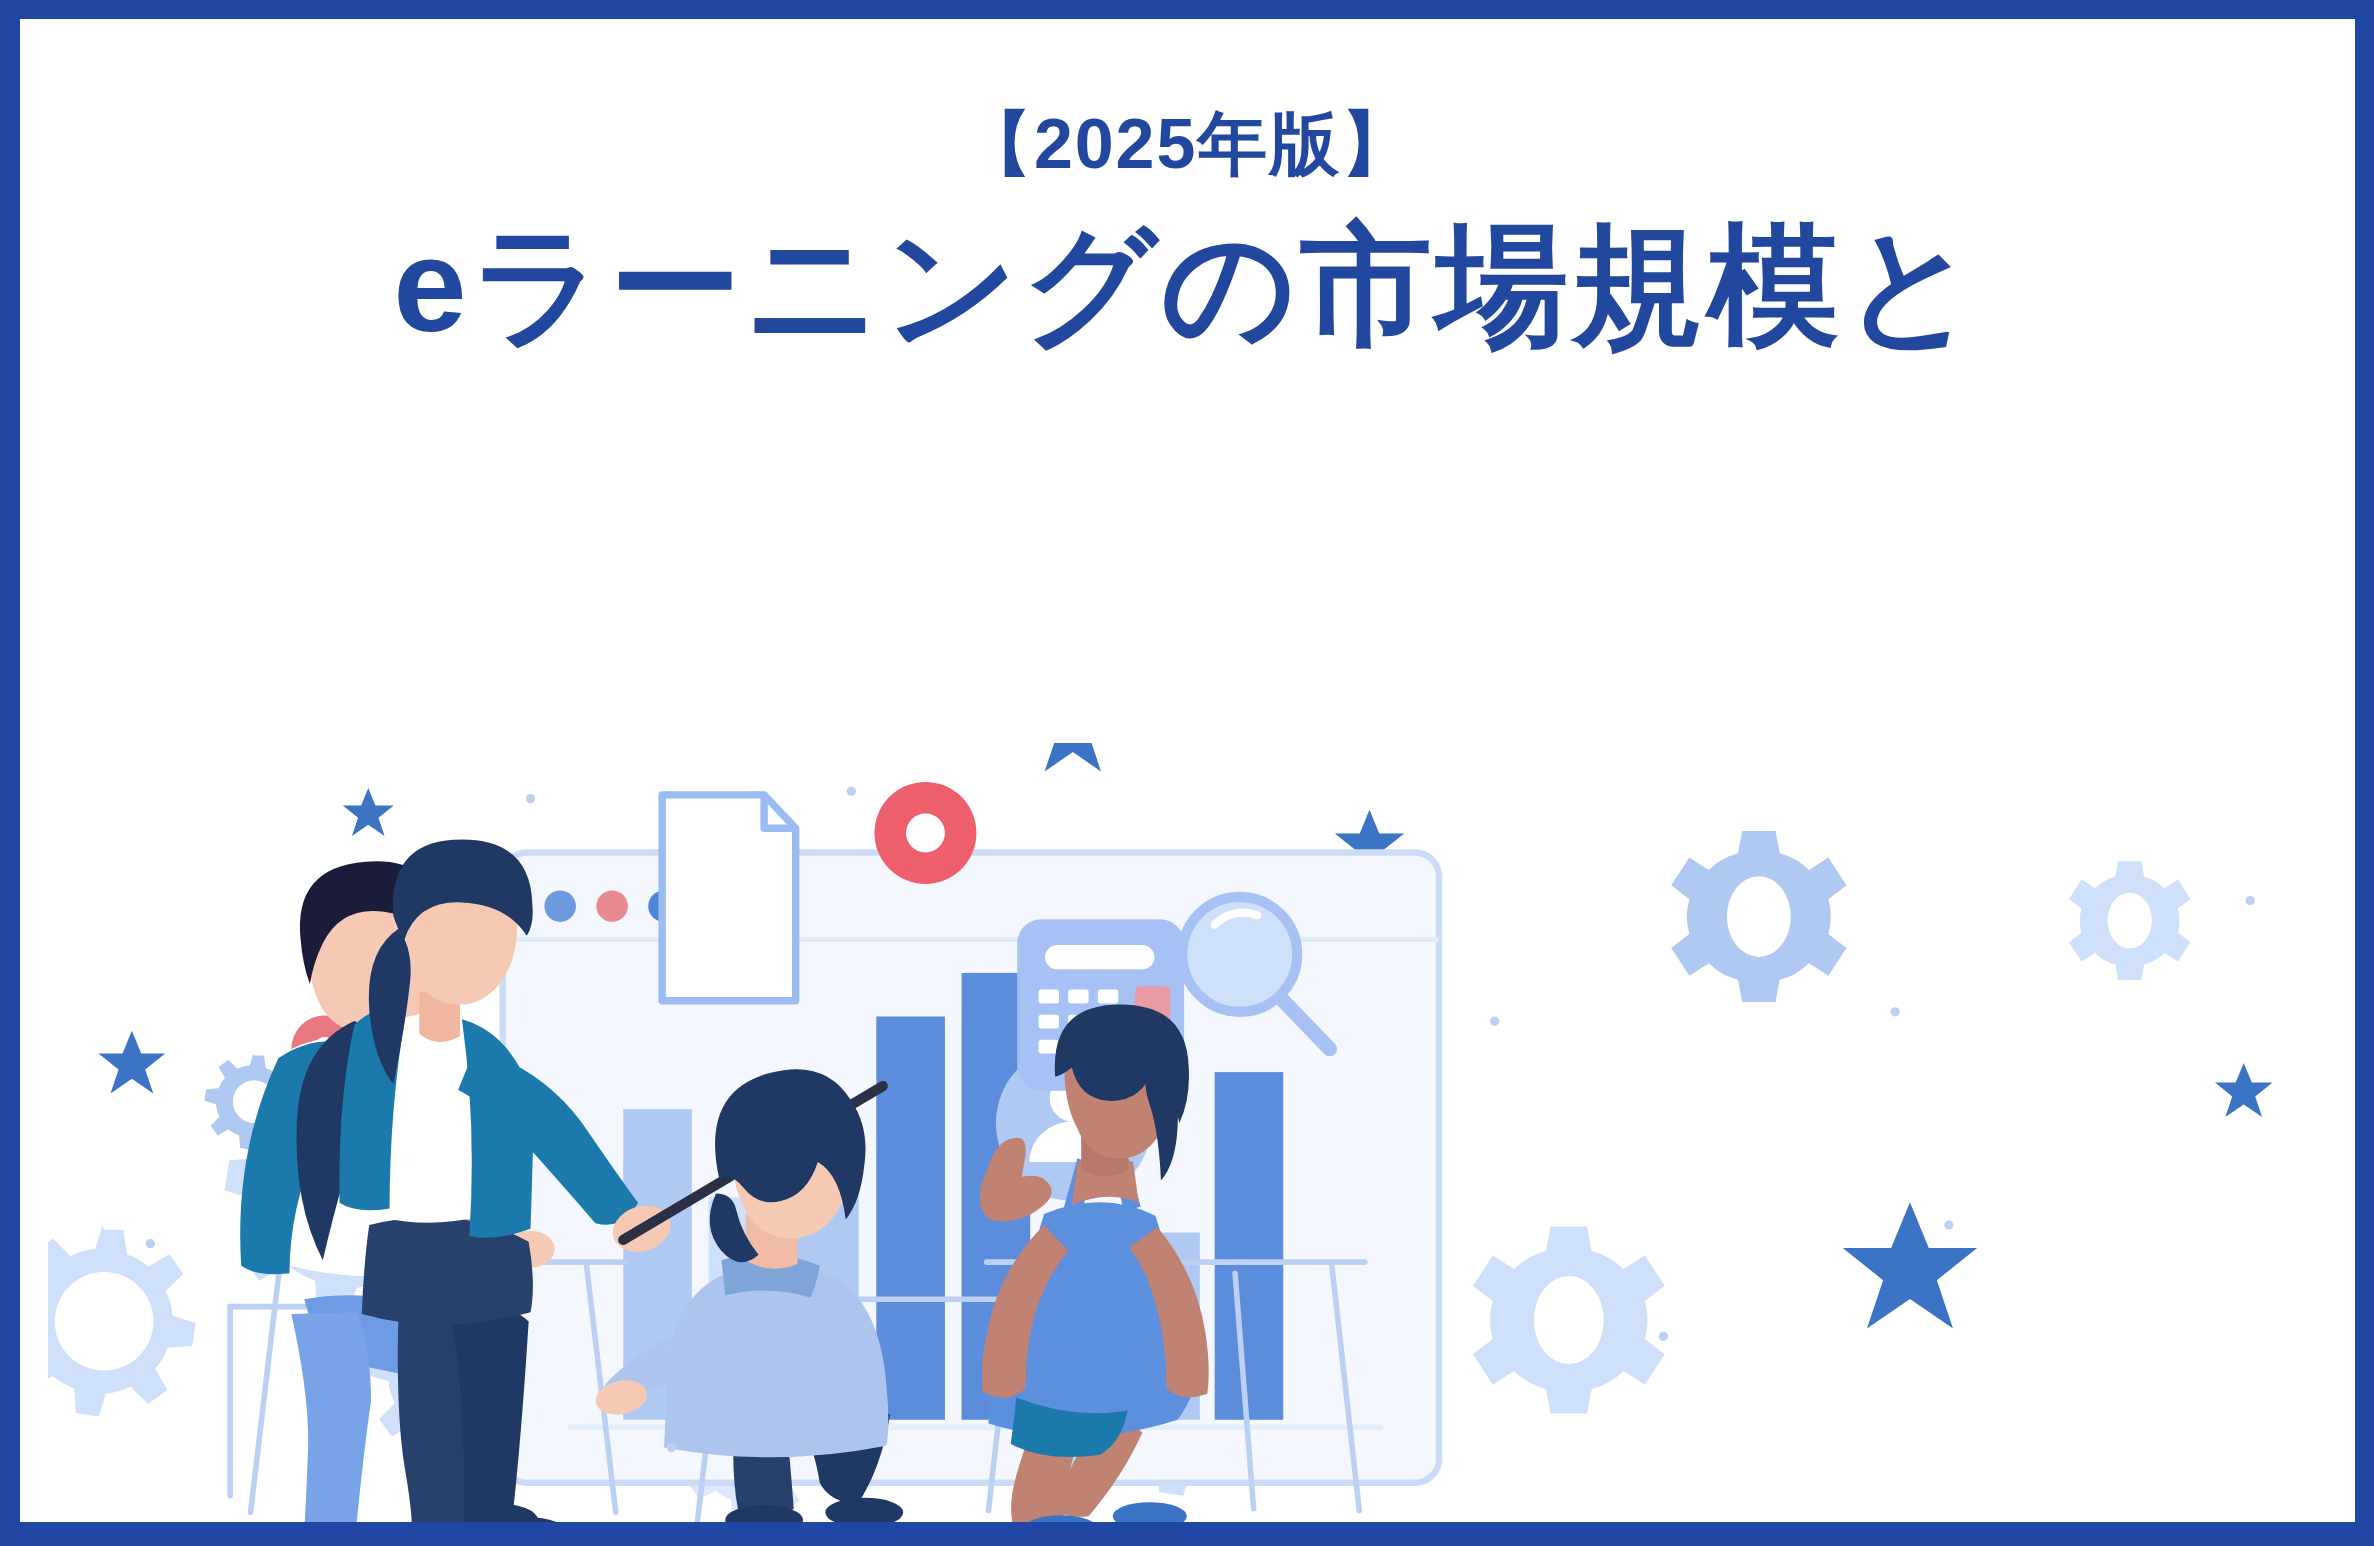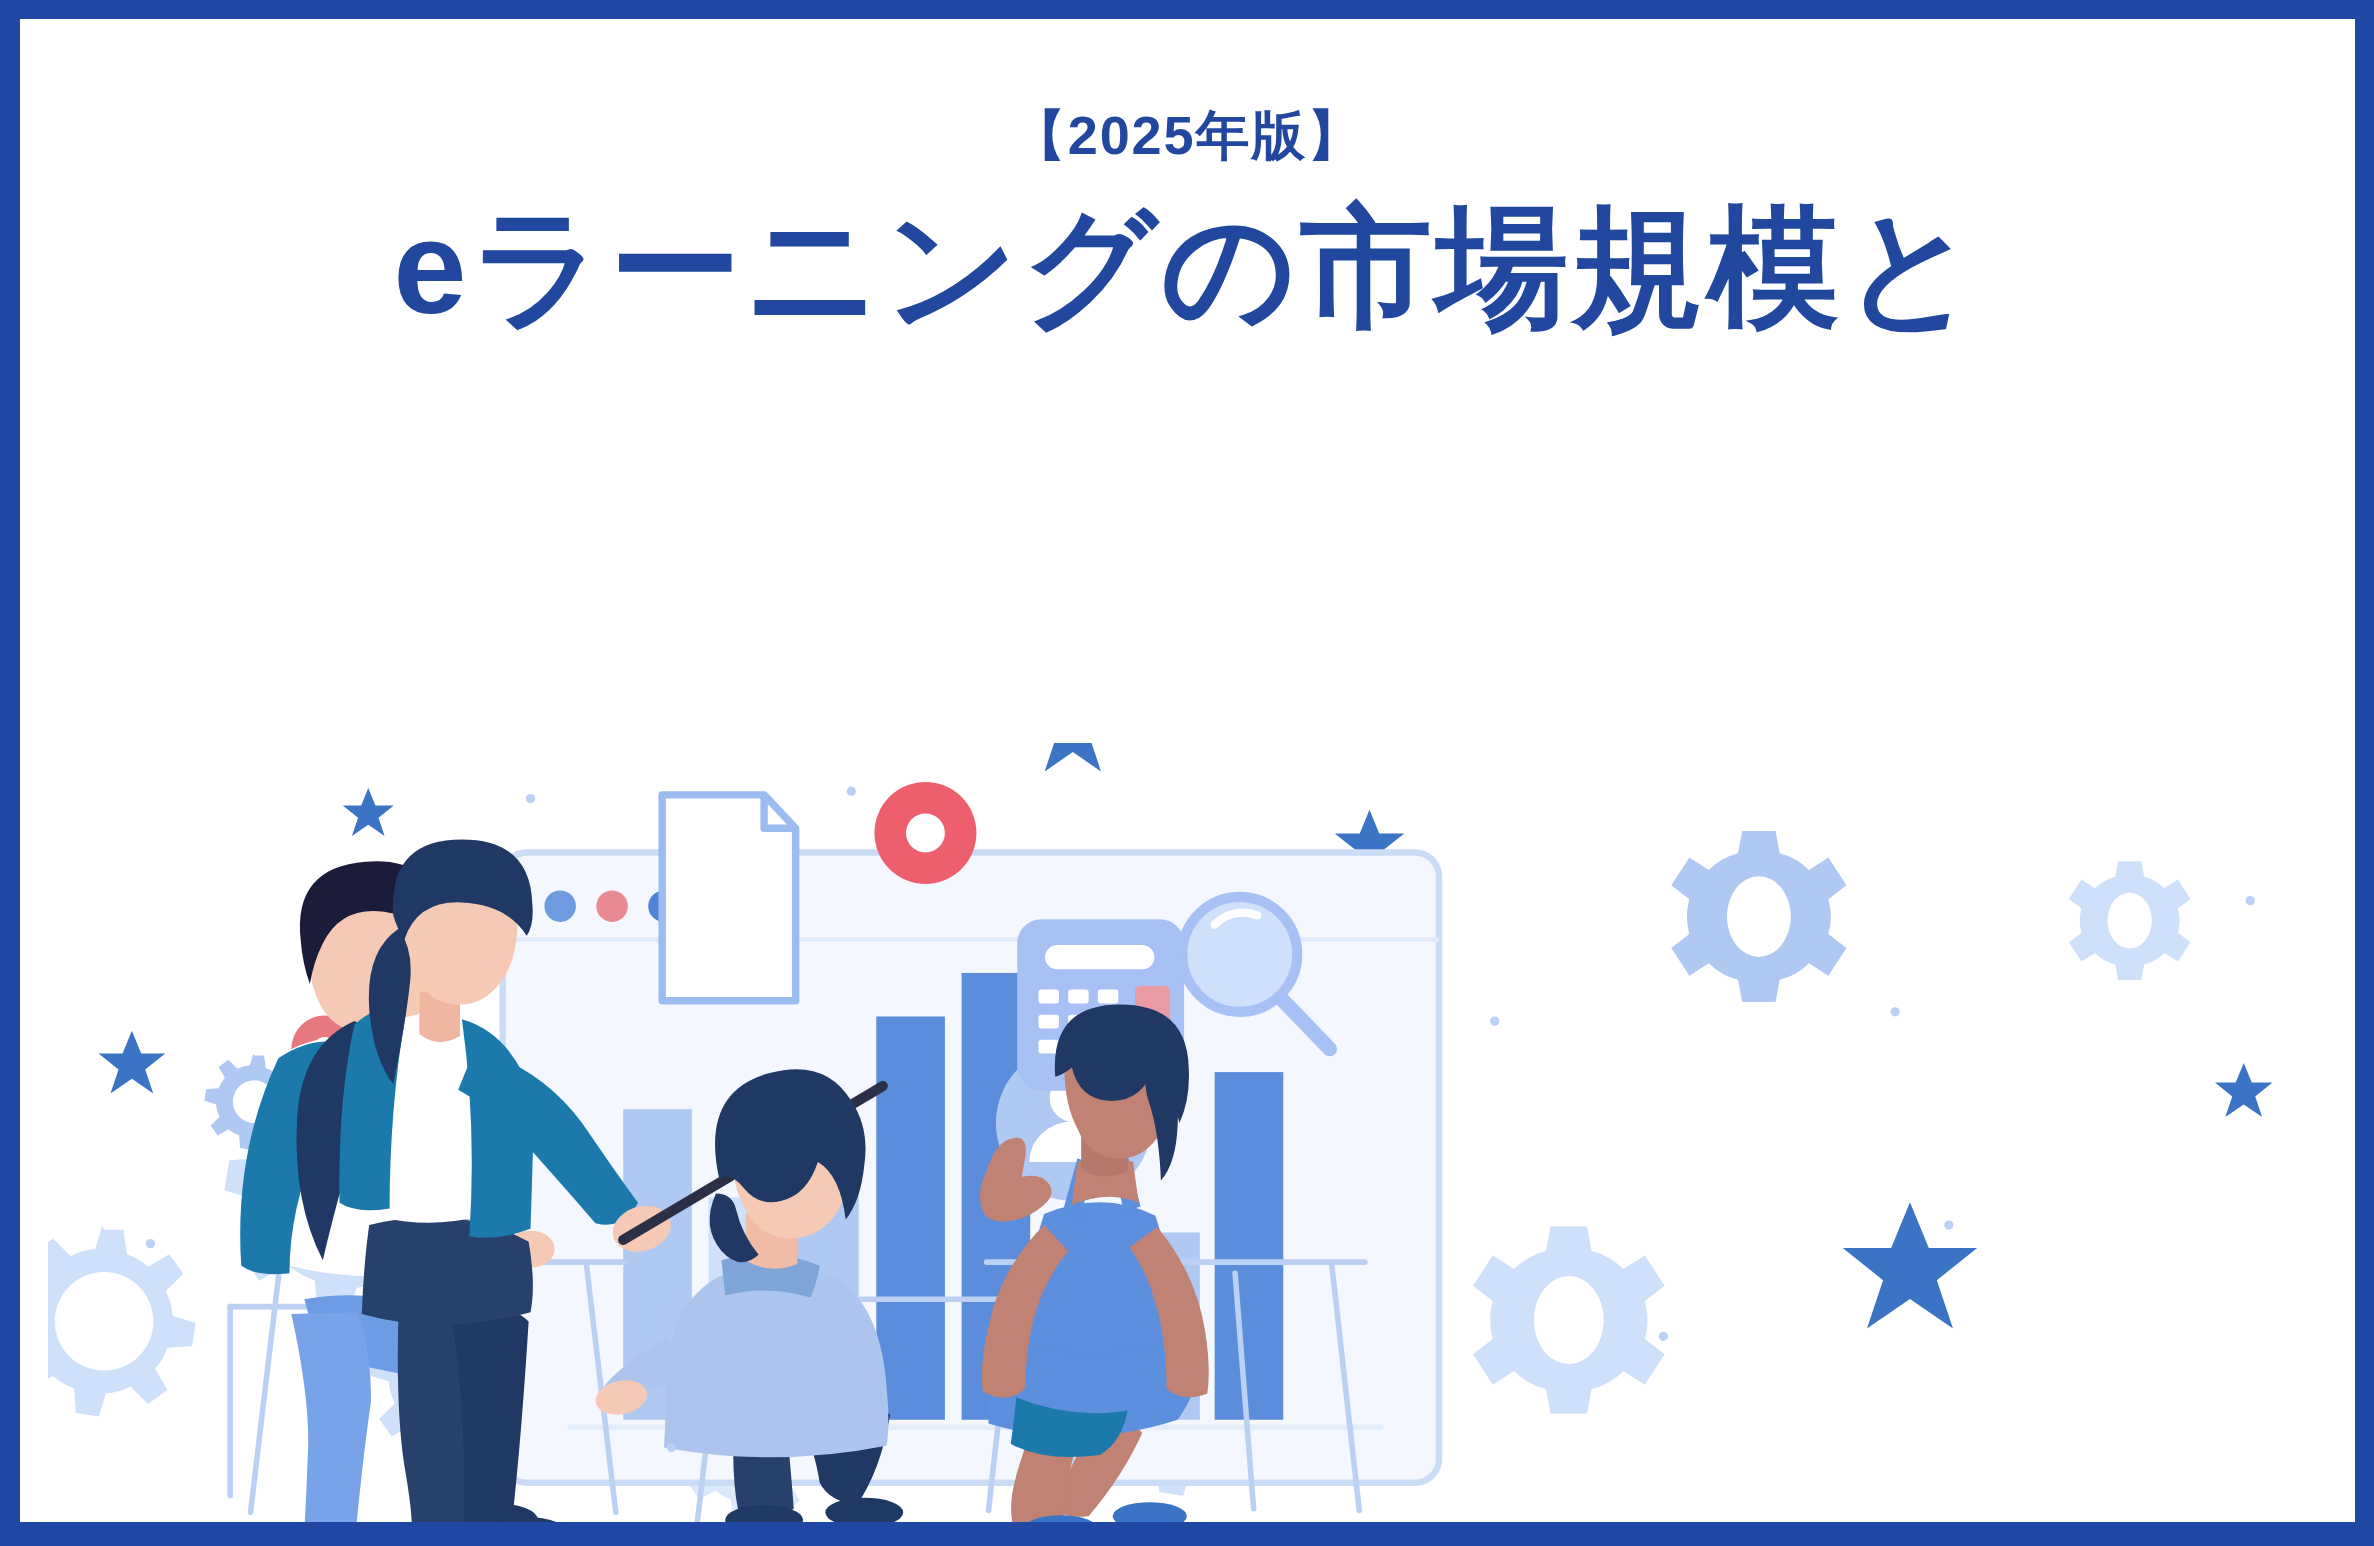--- a/index.html
+++ b/index.html
@@ -23,21 +23,21 @@
     overflow:hidden;
   }
   
   #title-block{
     position:absolute;
     left:0;top:85px;width:100%;
     text-align:center;
     user-select:none;
   }
   .eyebrow{
-    font-size:54px;
+    font-size:70px;
     font-weight:bold;
     color:#21489E;
     letter-spacing:1.9px;
     line-height:1.15;
     margin:0 0 15px 0;
   }
   .headline{
     font-size:132px;
     font-weight:bold;
     color:#21489E;

